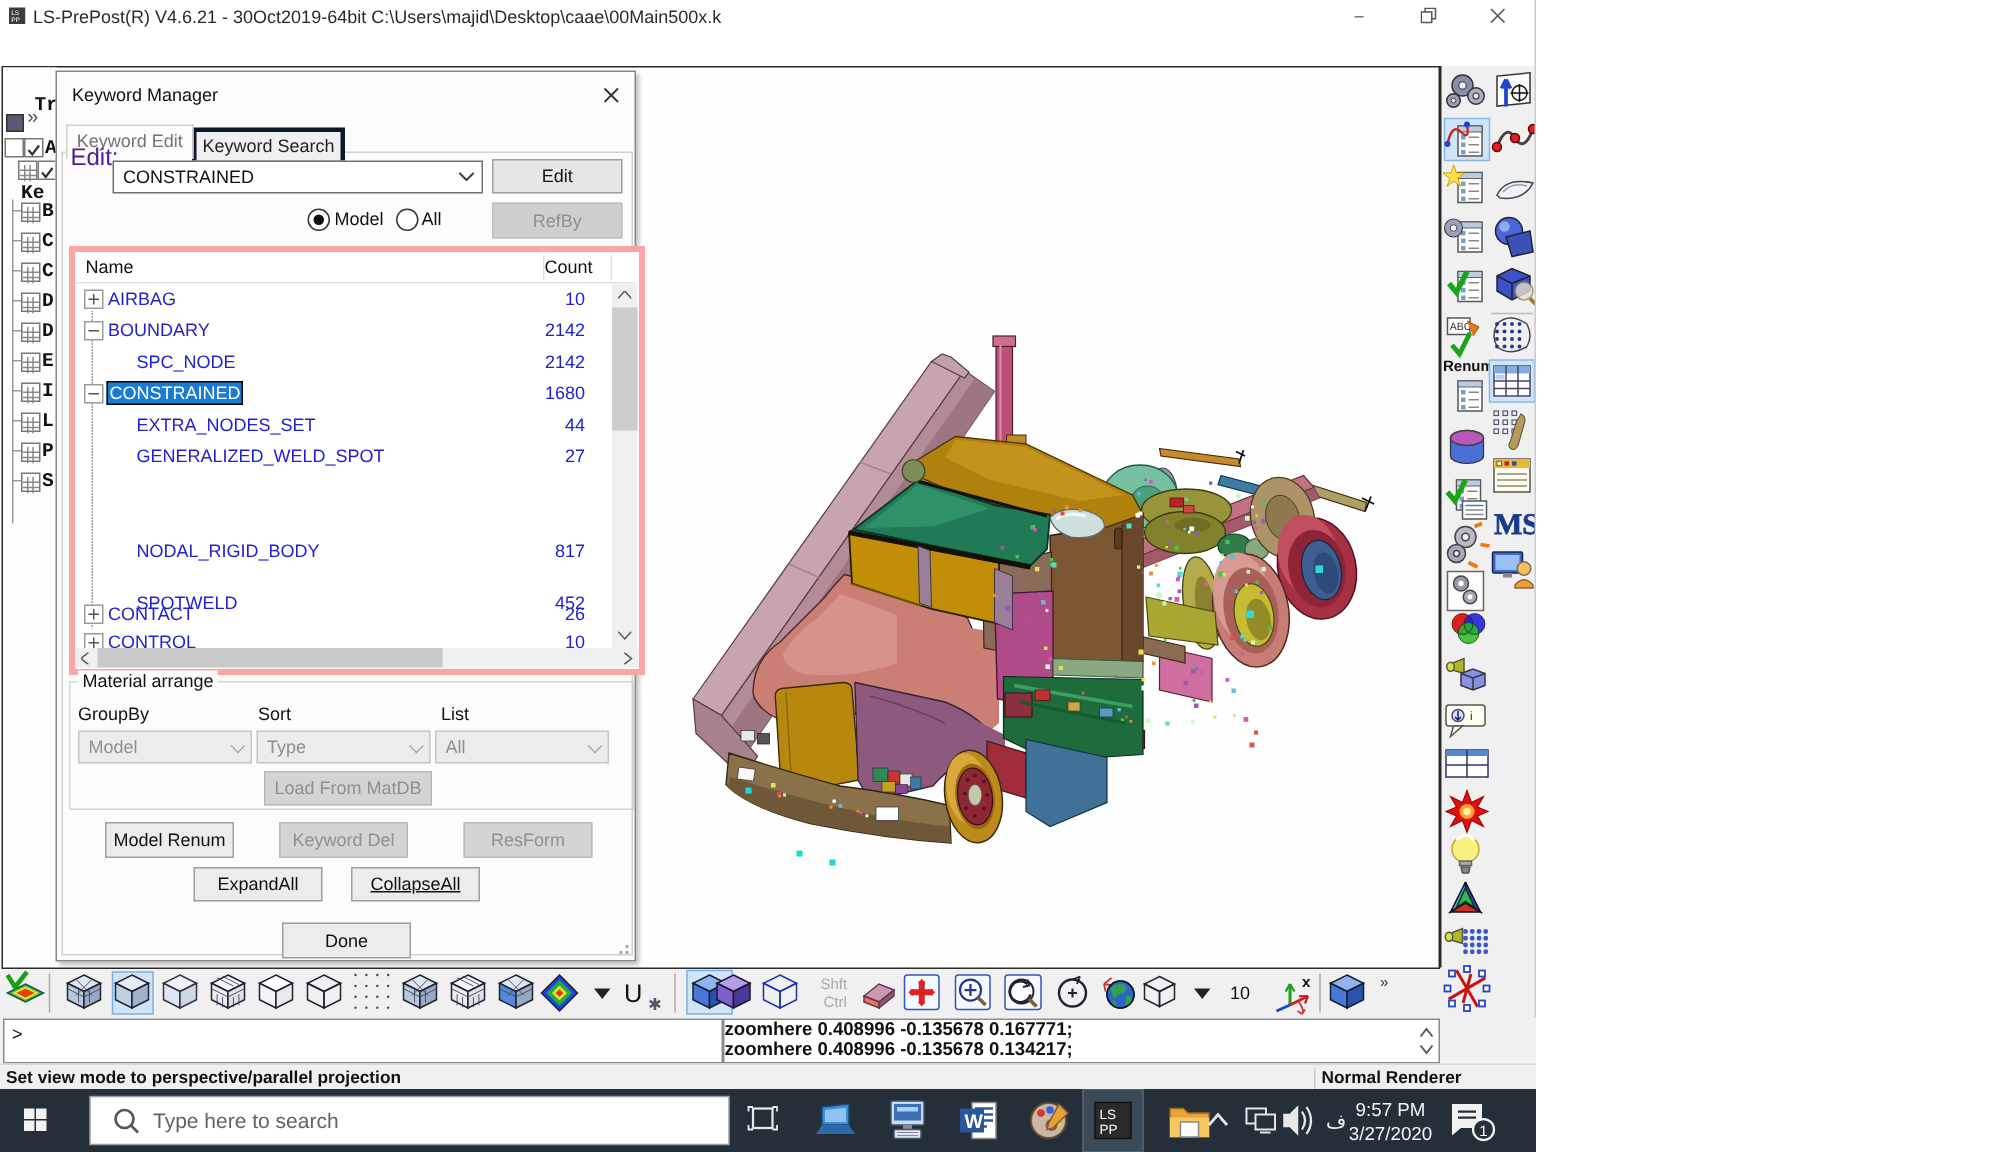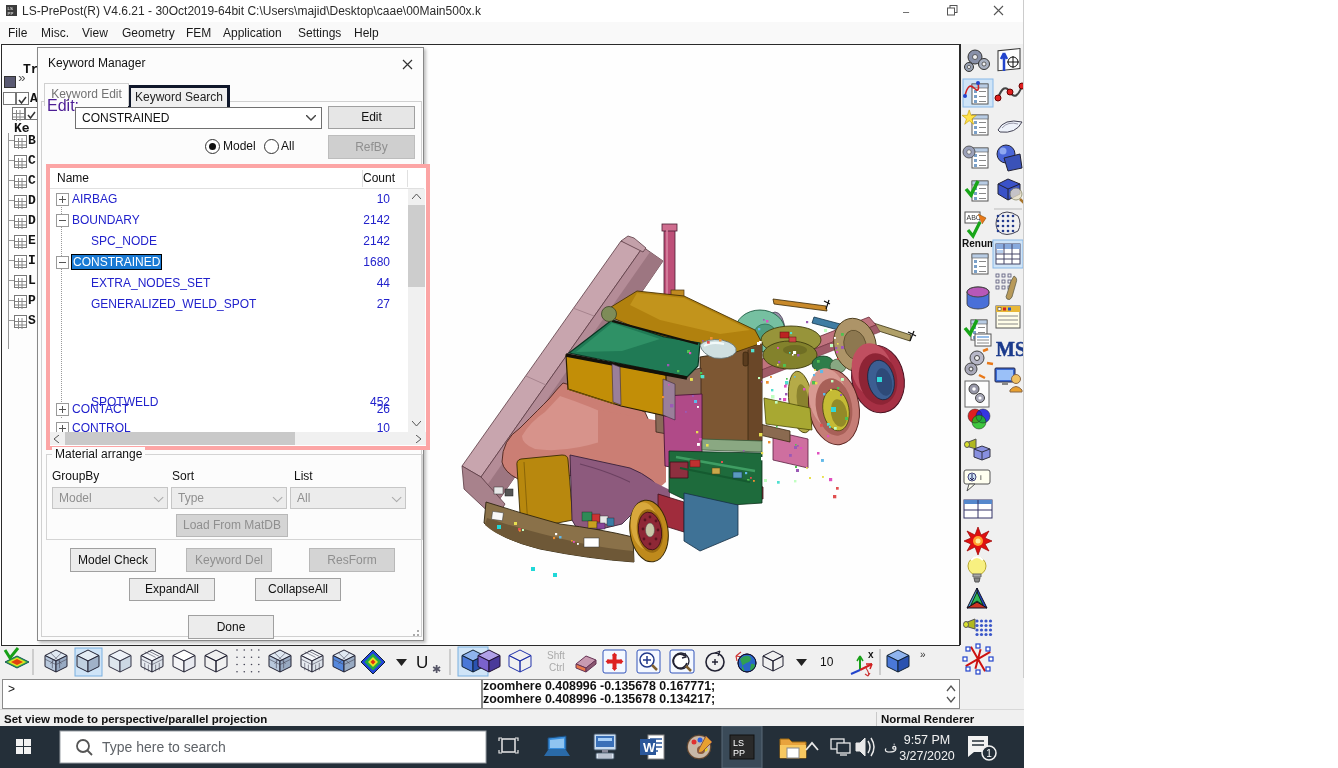--- a/index.html
+++ b/index.html
@@ -46,30 +46,20 @@
       <div class="wbtn" style="left:884px;">–</div>
     <div class="wbtn" style="left:930px;"><svg width="11" height="11" style="margin-top:5px">
           <rect x="3" y="0.5" width="7" height="7" fill="none" stroke="#555"></rect>
           <rect x="0.5" y="3" width="7" height="7" fill="#fff" stroke="#555"></rect>
         </svg></div>
     <div class="wbtn" style="left:976px;"><svg width="11" height="11" style="margin-top:5px">
           <path d="M1 1 L10 10 M10 1 L1 10" stroke="#555" stroke-width="1.1" fill="none"></path>
         </svg></div>
   </div>
 
-  <div id="menubar">
-    <span style="left:8px">File</span>
-      <span style="left:41px">Misc.</span>
-      <span style="left:82px">View</span>
-    <span style="left:122px">Geometry</span>
-      <span style="left:186px">FEM</span>
-      <span style="left:223px">Application</span>
-    <span style="left:298px">Settings</span>
-      <span style="left:354px">Help</span>
-  </div>
 
   <div id="viewport">
     <svg id="scene" class="abs" style="left:-2px;top:-45px" width="959" height="646" viewBox="0 0 959 646">
 <polygon points="621,241 643,247 481,477 462,466" fill="#c8a5ae" stroke="#5a3a42" stroke-width="0.8"></polygon>
 <polygon points="643,247 663,261 499,500 481,477" fill="#b48c97" stroke="#5a3a42" stroke-width="0.8"></polygon>
 <polygon points="650,252 663,261 499,500 488,484" fill="#9d7681" stroke="none" stroke-width="0"></polygon>
 <polygon points="462,466 481,477 505,504 496,519 464,489" fill="#a8828c" stroke="#5a3a42" stroke-width="0.8"></polygon>
 <polygon points="621,241 628,236 634,238 646,248 643,252" fill="#c3a0a9" stroke="#5a3a42" stroke-width="0.8"></polygon>
 <line x1="573" y1="308" x2="594" y2="316" stroke="#a7848e" stroke-width="1"></line>
 <line x1="526" y1="376" x2="546" y2="385" stroke="#a7848e" stroke-width="1"></line>
@@ -948,20 +938,24 @@
             <span class="tcount" style="left:300px;top:3px">1680</span>
           </div>
         <div class="row" style="top:84px">
             <span class="tli" style="left:41px;top:3px">EXTRA_NODES_SET</span>
             <span class="tcount" style="left:300px;top:3px">44</span>
           </div>
         <div class="row" style="top:105px">
             <span class="tli" style="left:41px;top:3px">GENERALIZED_WELD_SPOT</span>
             <span class="tcount" style="left:300px;top:3px">27</span>
           </div>
+        <div class="row" style="top:168px">
+            <span class="tli" style="left:41px;top:3px">NODAL_RIGID_BODY</span>
+            <span class="tcount" style="left:300px;top:3px">817</span>
+          </div>
         <div class="row" style="top:203px">
             <span class="tli" style="left:41px;top:3px">SPOTWELD</span>
             <span class="tcount" style="left:300px;top:3px">452</span>
           </div>
         <div class="row" style="top:210px">
             <div class="pm pmp" style="left:6px;top:4px"></div>
             <span class="tli" style="left:22px;top:3px">CONTACT</span>
             <span class="tcount" style="left:300px;top:3px">26</span>
           </div>
         <div class="row" style="top:231px;height:12px">
@@ -1001,25 +995,25 @@
         <span>Model</span>
       </div>
     <div class="cmbd" style="left:133px;top:439px;width:114px;">
         <span>Type</span>
       </div>
     <div class="cmbd" style="left:252px;top:439px;width:114px;">
         <span>All</span>
       </div>
     <div class="btnd" style="left:138px;top:466px;width:110px;height:21px;line-height:21px;">Load From MatDB</div>
 
-    <div class="btn" style="left:32px;top:500px;width:84px;height:22px;line-height:22px;">Model Check</div>
+    <div class="btn" style="left:32px;top:500px;width:84px;height:22px;line-height:22px;">Model Renum</div>
     <div class="btnd" style="left:148px;top:500px;width:84px;height:22px;line-height:22px;">Keyword Del</div>
     <div class="btnd" style="left:271px;top:500px;width:84px;height:22px;line-height:22px;">ResForm</div>
     <div class="btn" style="left:91px;top:530px;width:84px;height:21px;line-height:21px;">ExpandAll</div>
-    <div class="btn" style="left:217px;top:530px;width:84px;height:21px;line-height:21px;">CollapseAll</div>
+    <div class="btn" style="left:196px;top:530px;width:84px;height:21px;line-height:21px;text-decoration:underline;">CollapseAll</div>
     <div class="btn" style="left:150px;top:567px;width:84px;height:22px;line-height:22px;text-align:center;">Done</div>
     <svg class="abs" style="left:372px;top:579px" width="10" height="10">
         <g fill="#aaa">
           <rect x="7" y="7" width="2" height="2"></rect>
           <rect x="3" y="7" width="2" height="2"></rect>
           <rect x="7" y="3" width="2" height="2"></rect>
         </g>
       </svg>
   </div>
 </div>

